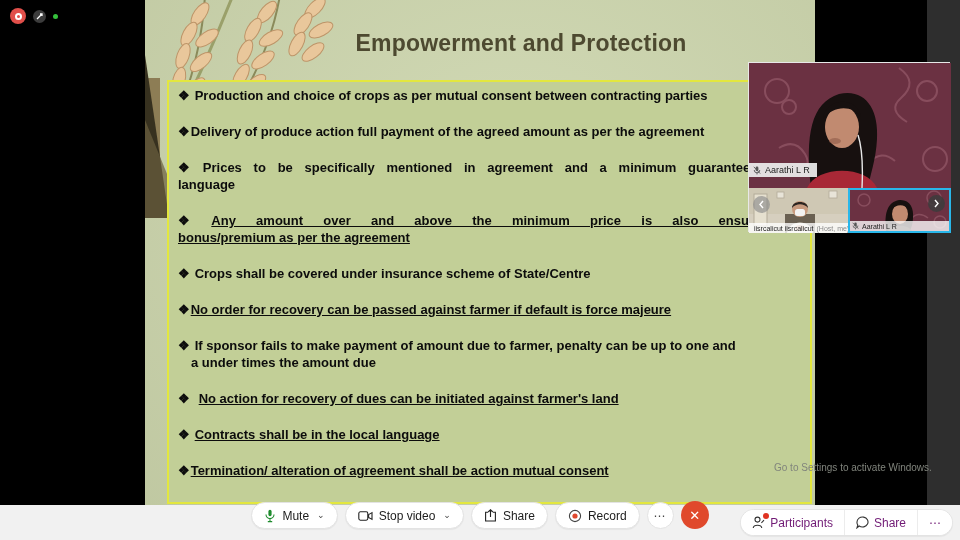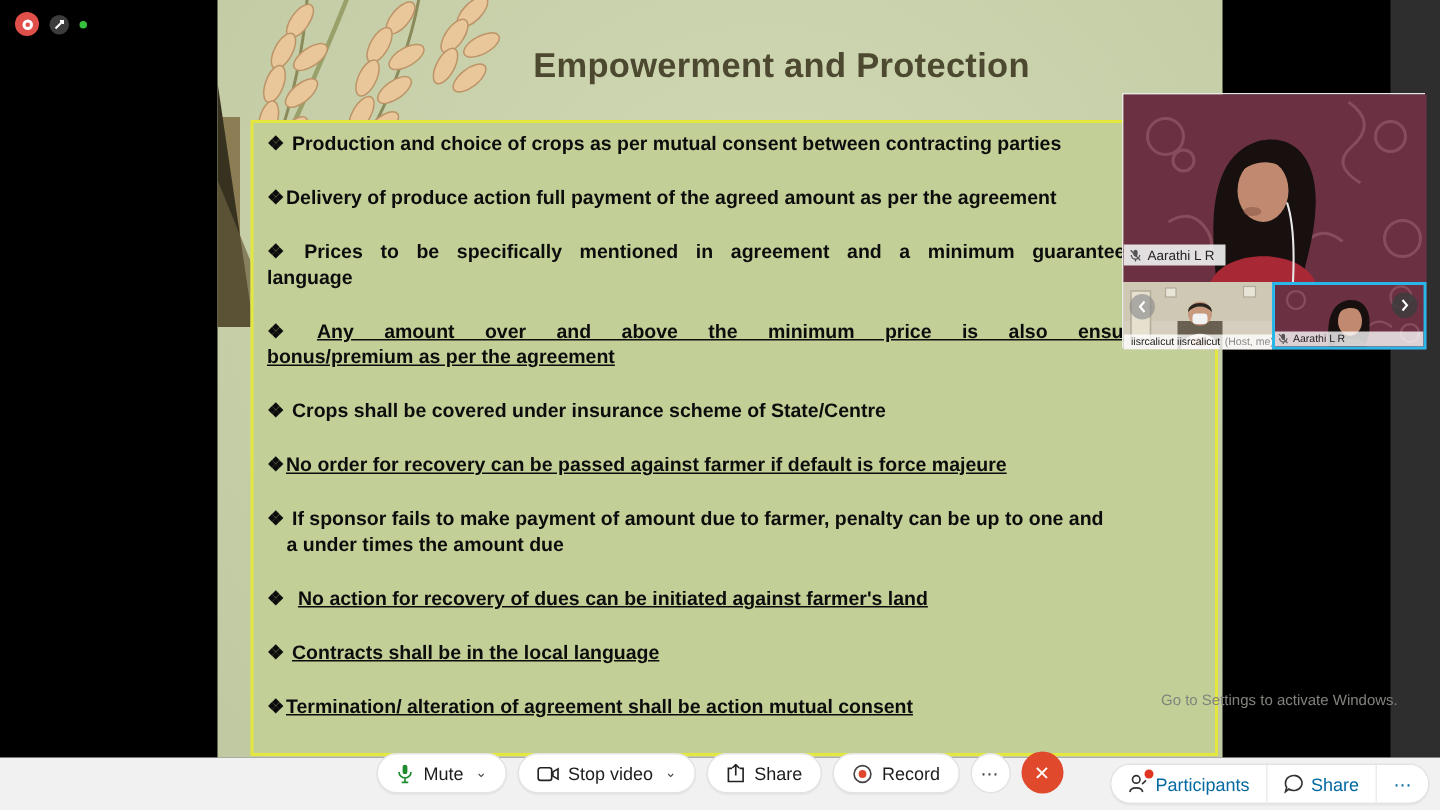--- a/index.html
+++ b/index.html
@@ -69,21 +69,21 @@
   .pill{display:flex;align-items:center;gap:6px;height:27px;padding:0 12px;border:1px solid #e3e3e3;border-radius:14px;
         background:#fff;font-size:12px;color:#1d1d1d;cursor:pointer;box-shadow:0 1px 1px rgba(0,0,0,.05);font-family:inherit;}
   .pill svg{display:block;}
   .caret{font-size:9px;color:#444;margin-left:2px;line-height:1;}
   .circle-btn{width:27px;height:27px;border-radius:50%;background:#fff;border:1px solid #e3e3e3;color:#444;
               display:flex;align-items:center;justify-content:center;font-size:12px;letter-spacing:1px;cursor:pointer;padding:0;}
   .leave-btn{width:28px;height:28px;border-radius:50%;background:#e0492c;border:none;color:#fff;font-size:13px;
              display:flex;align-items:center;justify-content:center;cursor:pointer;padding:0;}
   .tb-right{position:absolute;right:7px;top:4px;height:27px;display:flex;align-items:stretch;
             background:#fff;border:1px solid #e3e3e3;border-radius:14px;overflow:hidden;box-shadow:0 1px 1px rgba(0,0,0,.05);}
-  .tb-right .seg{display:flex;align-items:center;gap:5px;padding:0 11px;font-size:12px;color:#0369a1;background:#fff;border:none;cursor:pointer;font-family:inherit;}
+  .tb-right .seg{display:flex;align-items:center;gap:5px;padding:0 11px;font-size:12px;color:#701a75;background:#fff;border:none;cursor:pointer;font-family:inherit;}
   .tb-right .seg + .seg{border-left:1px solid #ececec;}
   .badge-wrap{position:relative;display:flex;}
   .badge{position:absolute;top:-3px;right:-4px;width:6px;height:6px;border-radius:50%;background:#e03322;}
 </style>
 </head>
 <body>
 
 <div class="stage">
 
   <div class="slide">

